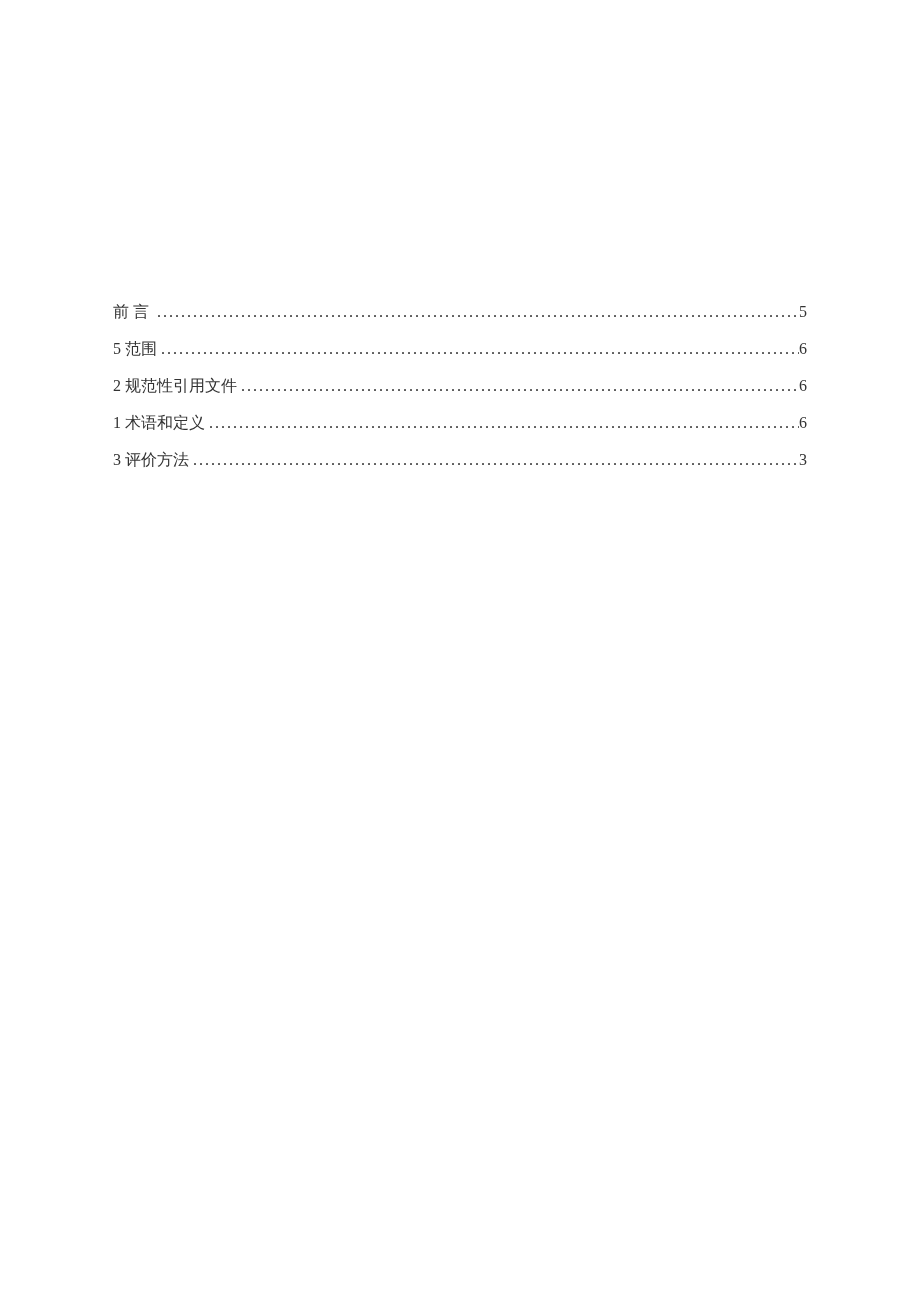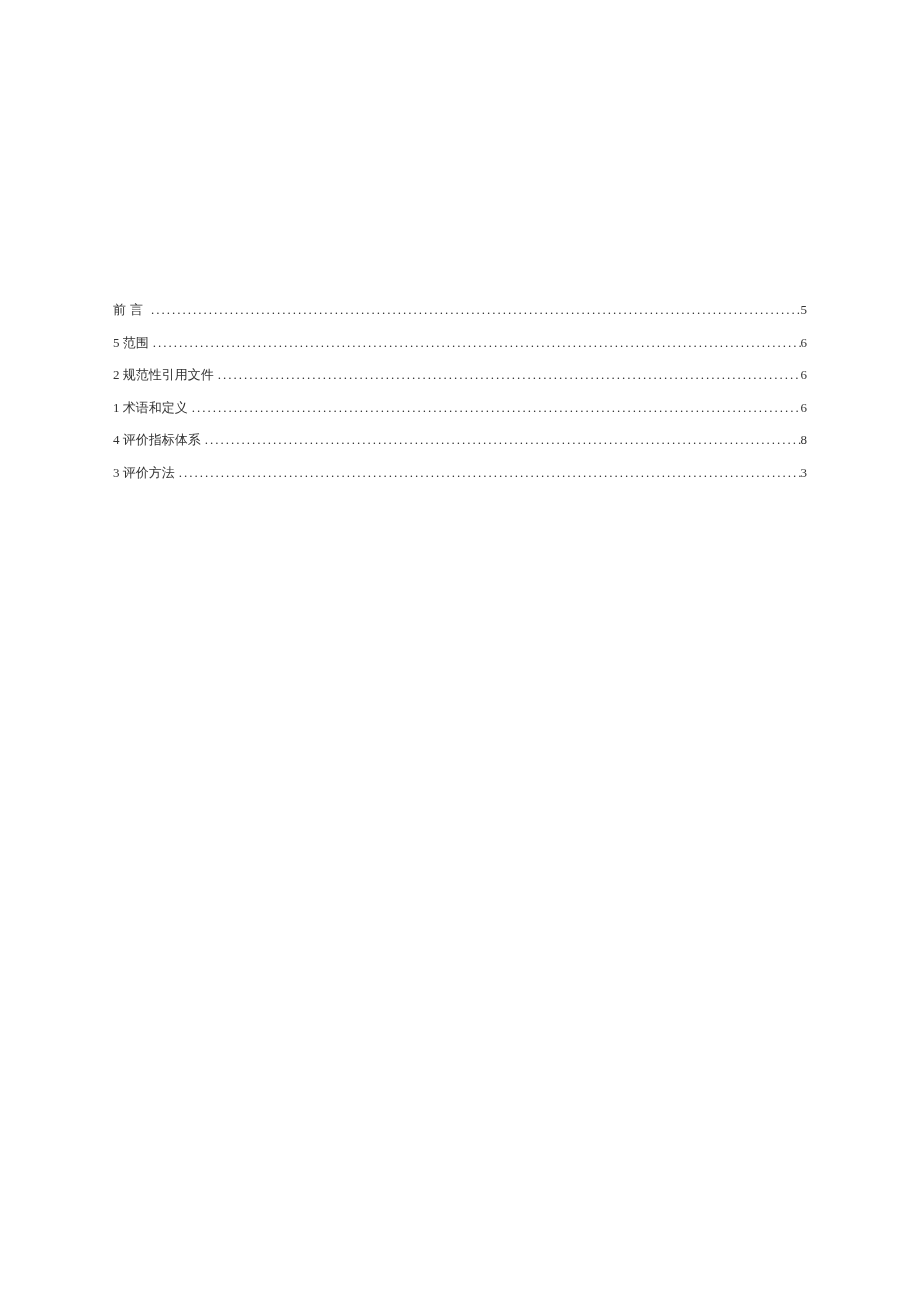--- a/index.html
+++ b/index.html
@@ -14,21 +14,21 @@
       font-family: 'SimSun', 'NSimSun', serif;
       position: relative;
     }
     .page {
       padding: 300px 113px 0 113px;
     }
     .toc-entry {
       display: flex;
       align-items: baseline;
       margin-bottom: 13px;
-      font-size: 13px;
+      font-size: 16px;
       color: #333333;
       line-height: 1.5;
     }
     .toc-label {
       white-space: nowrap;
       flex-shrink: 0;
     }
     .toc-dots {
       flex: 1;
       overflow: hidden;
@@ -71,25 +71,20 @@
       <span class="toc-dots"></span>
       <span class="toc-page">6</span>
     </div>
 
     <div class="toc-entry">
       <span class="toc-label">1 术语和定义</span>
       <span class="toc-dots"></span>
       <span class="toc-page">6</span>
     </div>
 
-    <div class="toc-entry">
-      <span class="toc-label">4 评价指标体系</span>
-      <span class="toc-dots"></span>
-      <span class="toc-page">8</span>
-    </div>
 
     <div class="toc-entry">
       <span class="toc-label">3 评价方法</span>
       <span class="toc-dots"></span>
       <span class="toc-page">3</span>
     </div>
 
 
   </div>
 </div>

